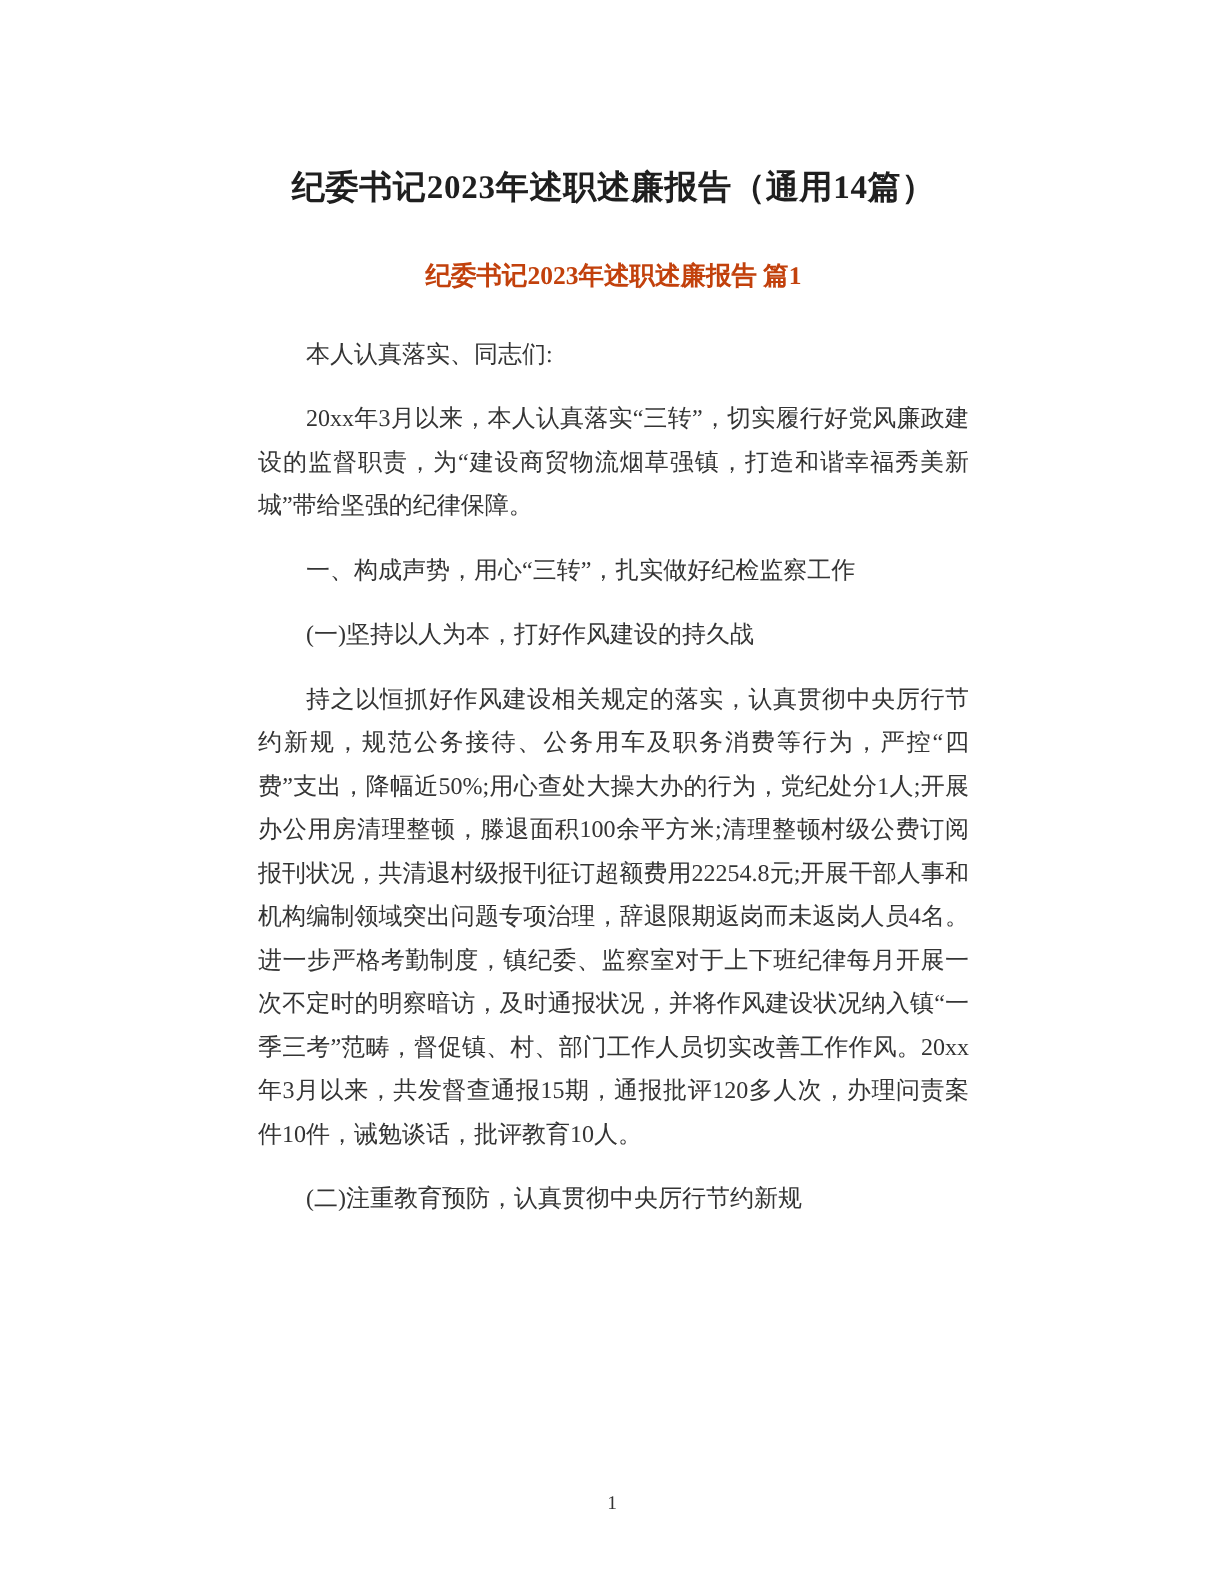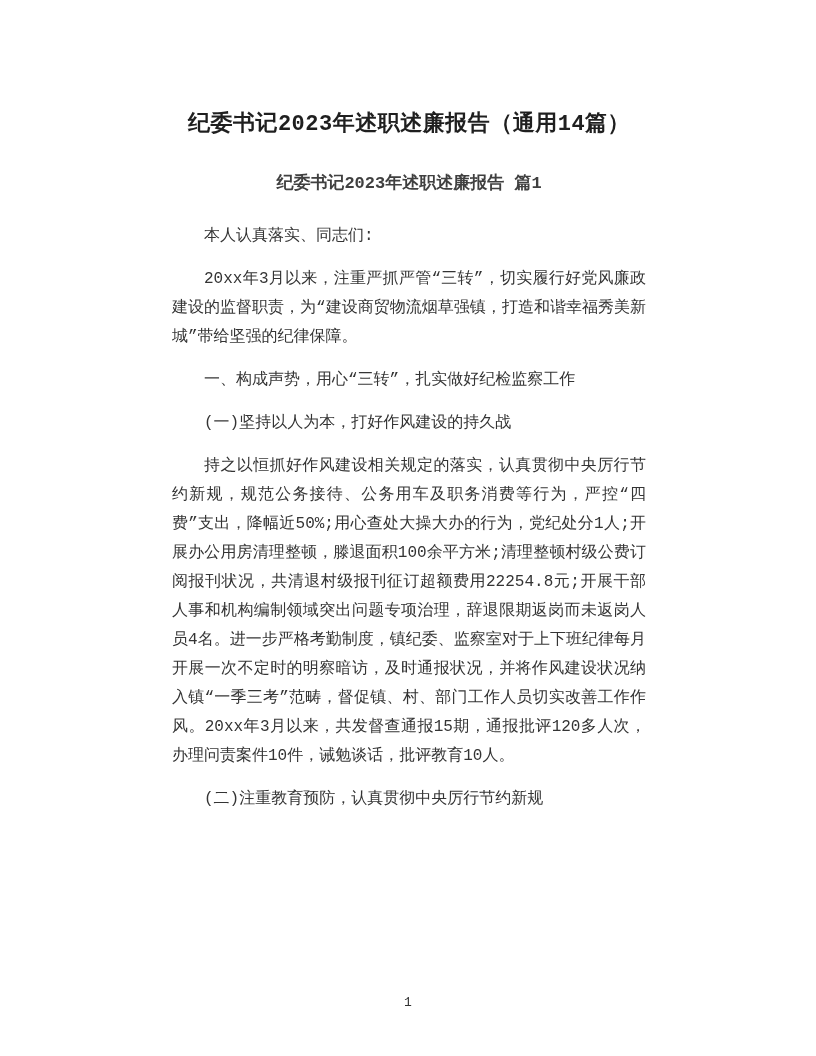--- a/index.html
+++ b/index.html
@@ -8,38 +8,38 @@
     background: #ffffff;
   }
   .page {
     position: relative;
     width: 700px;
     height: 1056px;
     margin: 0 auto;
     background: #ffffff;
     box-sizing: border-box;
     padding: 110px 112px 0 114px;
-    font-family: Liberation Mono, monospace;
+    font-family: Liberation Serif, serif;
     color: #343434;
     overflow: hidden;
   }
   .doc-title {
     font-size: 22px;
     font-weight: bold;
     text-align: center;
     color: #1f1f1f;
     margin: 0 0 33px 0;
     line-height: 1.35;
     letter-spacing: 0.5px;
   }
   .section-heading {
     font-size: 17px;
     font-weight: bold;
     text-align: center;
-    color: #404040;
+    color: #c2410c;
     margin: 0 0 27px 0;
     line-height: 1.3;
   }
   .para {
     font-size: 16px;
     line-height: 29px;
     text-align: justify;
     text-indent: 2em;
     margin: 0 0 14px 0;
     word-break: break-all;
@@ -57,21 +57,21 @@
 </head>
 <body>
 
 <div class="page">
   <h1 class="doc-title">纪委书记2023年述职述廉报告（通用14篇）</h1>
 
   <h2 class="section-heading">纪委书记2023年述职述廉报告 篇1</h2>
 
   <p class="para">本人认真落实、同志们:</p>
 
-  <p class="para">20xx年3月以来，注重严抓严管“三转”，切实履行好党风廉政建设的监督职责，为“建设商贸物流烟草强镇，打造和谐幸福秀美新城”带给坚强的纪律保障。</p>
+  <p class="para">20xx年3月以来，本人认真落实“三转”，切实履行好党风廉政建设的监督职责，为“建设商贸物流烟草强镇，打造和谐幸福秀美新城”带给坚强的纪律保障。</p>
 
   <p class="para">一、构成声势，用心“三转”，扎实做好纪检监察工作</p>
 
   <p class="para">(一)坚持以人为本，打好作风建设的持久战</p>
 
   <p class="para">持之以恒抓好作风建设相关规定的落实，认真贯彻中央厉行节约新规，规范公务接待、公务用车及职务消费等行为，严控“四费”支出，降幅近50%;用心查处大操大办的行为，党纪处分1人;开展办公用房清理整顿，滕退面积100余平方米;清理整顿村级公费订阅报刊状况，共清退村级报刊征订超额费用22254.8元;开展干部人事和机构编制领域突出问题专项治理，辞退限期返岗而未返岗人员4名。进一步严格考勤制度，镇纪委、监察室对于上下班纪律每月开展一次不定时的明察暗访，及时通报状况，并将作风建设状况纳入镇“一季三考”范畴，督促镇、村、部门工作人员切实改善工作作风。20xx年3月以来，共发督查通报15期，通报批评120多人次，办理问责案件10件，诫勉谈话，批评教育10人。</p>
 
   <p class="para">(二)注重教育预防，认真贯彻中央厉行节约新规</p>
 
 

